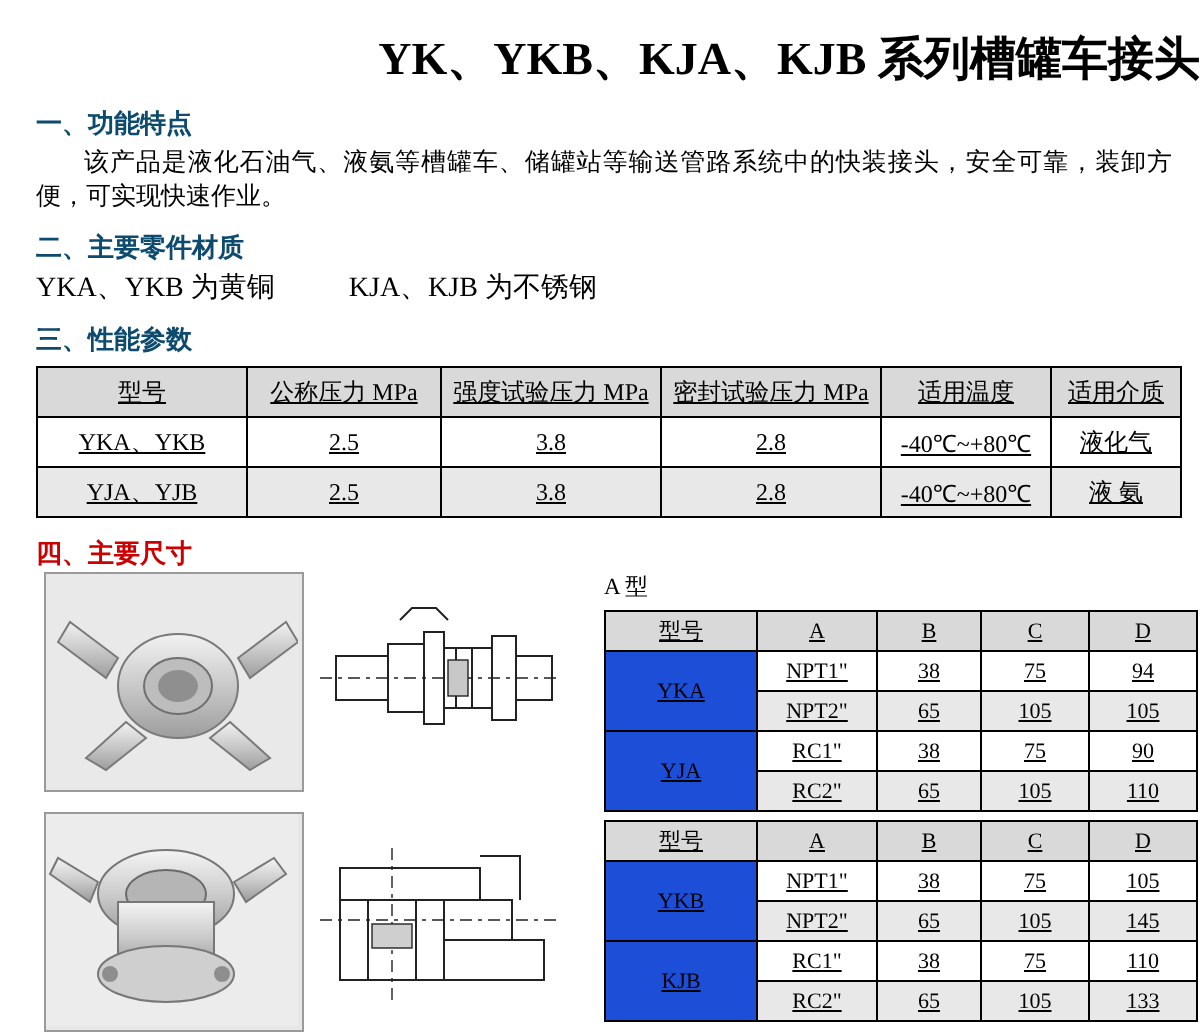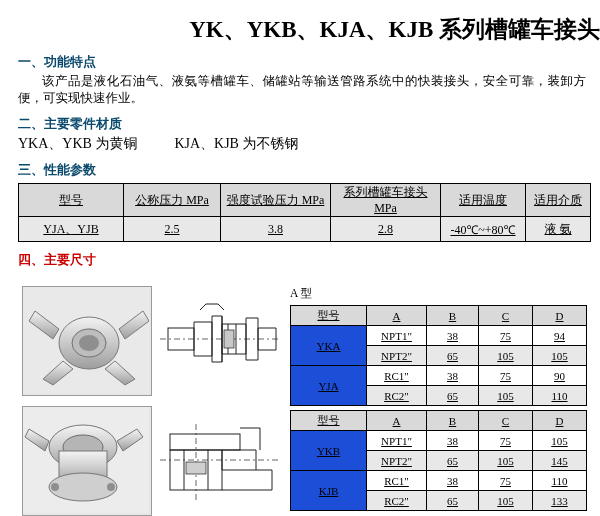--- a/index.html
+++ b/index.html
@@ -60,21 +60,21 @@
   .perf tr.row-b td{background:#e8e8e8;}
 
   .dim-head{
     color:#cc0000;
     font-weight:bold;
     font-size:13px;
     margin:9px 0 4px 18px;
   }
 
   
-  .block{position:absolute;}
+  .block{position:absolute;margin-left:12px;}
 
   .photo{
     position:absolute;
     border:1px solid #9a9a9a;
     background:#e7e7e7;
     overflow:hidden;
   }
   .line-draw{
     position:absolute;
     background:#ffffff;
@@ -129,23 +129,31 @@
       <col style="width:110px">
       <col style="width:110px">
       <col style="width:85px">
       <col style="width:65px">
     </colgroup>
     <tbody>
         <tr>
       <th>型号</th>
       <th>公称压力 MPa</th>
       <th>强度试验压力 MPa</th>
-      <th>系列槽罐车接头 MPa</th>
+      <th>密封试验压力 MPa</th>
       <th>适用温度</th>
       <th>适用介质</th>
+    </tr>
+    <tr class="row-a">
+      <td>YKA、YKB</td>
+      <td>2.5</td>
+      <td>3.8</td>
+      <td>2.8</td>
+      <td>-40℃~+80℃</td>
+      <td>液化气</td>
     </tr>
     <tr class="row-b">
       <td>YJA、YJB</td>
       <td>2.5</td>
       <td>3.8</td>
       <td>2.8</td>
       <td>-40℃~+80℃</td>
       <td>液  氨</td>
     </tr>
   </tbody>

